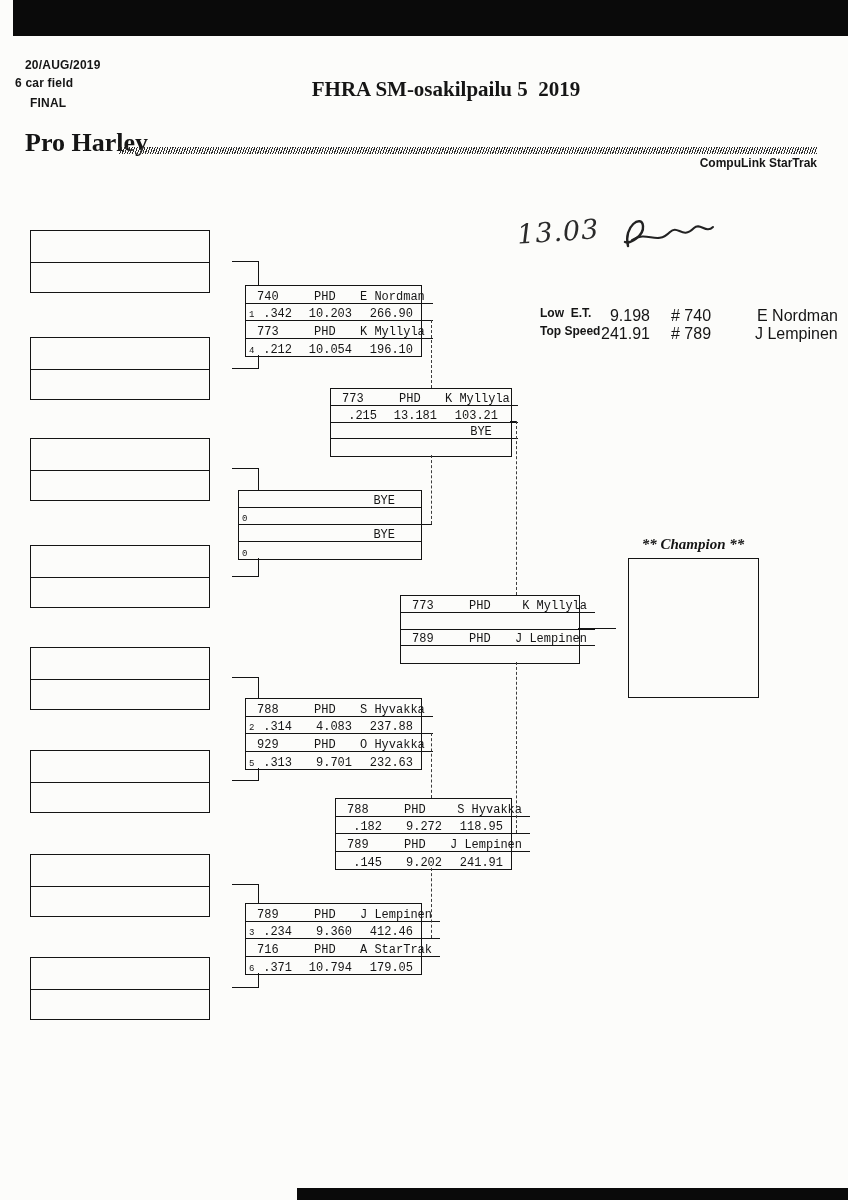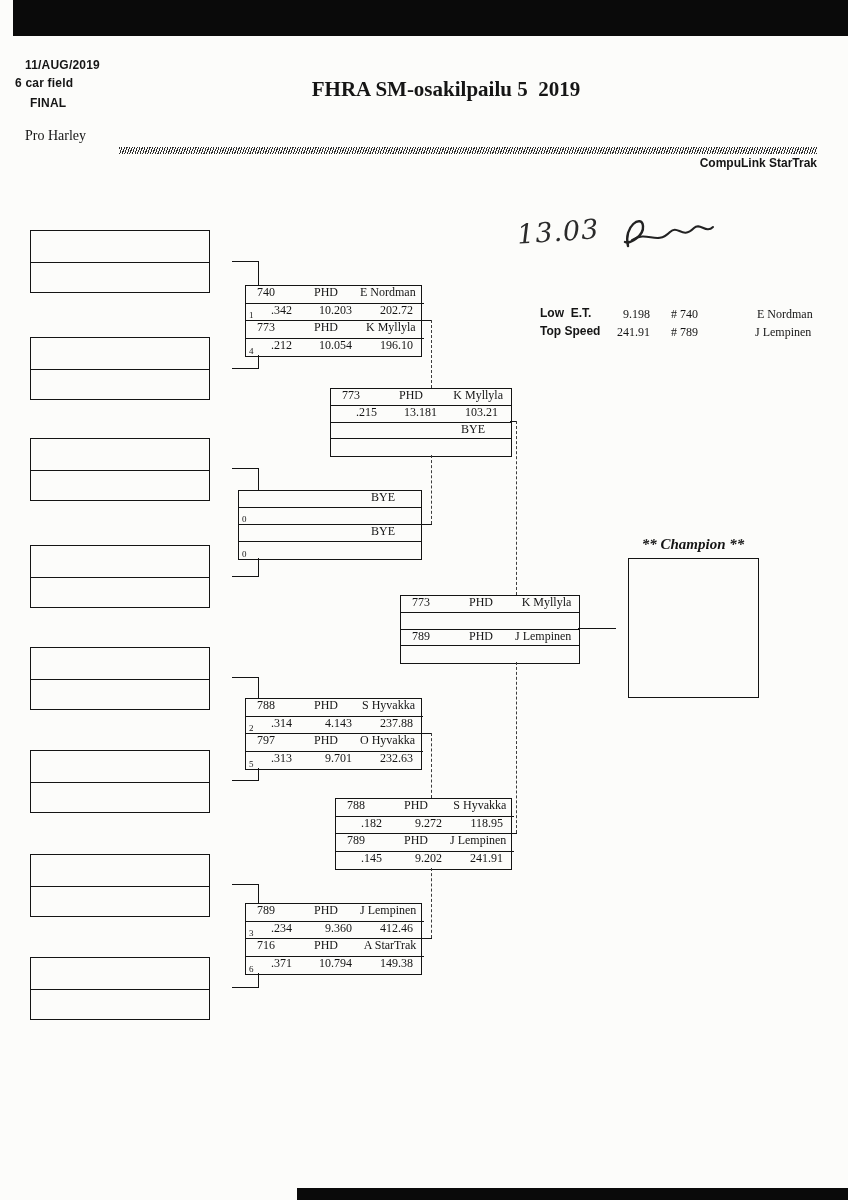--- a/index.html
+++ b/index.html
@@ -8,35 +8,35 @@
     background:#fcfcfa;color:#151515;
     font-family:"Liberation Sans",sans-serif;
   }
   .bar{position:absolute;background:#0a0a0a}
   .hdr{position:absolute;font-size:12px;font-weight:700;letter-spacing:.2px;white-space:pre}
   .title{
     position:absolute;top:77px;left:0;width:100%;text-align:center;
     transform:translateX(22px);
     font-family:"Liberation Serif",serif;font-size:21px;font-weight:700;white-space:pre;
   }
-  .classname{position:absolute;left:25px;top:128px;font-family:"Liberation Serif",serif;font-size:14px;font-weight:400}
+  .classname{position:absolute;left:25px;top:128px;font-family:"Liberation Serif",serif;font-size:26px;font-weight:700}
   .hatch{position:absolute;left:119px;top:147px;width:698px;height:7px;
     background:repeating-linear-gradient(110deg,#2e2e2e 0 1px,transparent 1px 2.4px)}
   .compulink{position:absolute;top:156px;right:31px;font-size:12px;font-weight:700}
-  .mono{font-family:Liberation Serif, serif;font-size:12px;white-space:pre}
+  .mono{font-family:Liberation Sans, sans-serif;font-size:16px;white-space:pre}
   .statlabel{position:absolute;font-size:12px;font-weight:700;white-space:pre}
   .statval{position:absolute;text-align:right}
 
   .slot{position:absolute;left:30px;width:178px;height:61px;border:1.5px solid #141414}
   .slot .half{height:50%}
   .slot .half:first-child{border-bottom:1px solid #141414}
 
   .pairbox{position:absolute;border:1.5px solid #141414;display:grid;grid-template-rows:repeat(4,1fr)}
-  .brow{position:relative;display:flex;align-items:flex-start;border-bottom:1px solid #141414;
-    font-family:Liberation Serif, serif;font-size:12px;line-height:1;white-space:pre}
+  .brow{position:relative;display:flex;align-items:flex-end;border-bottom:1px solid #141414;
+    font-family:Liberation Mono, monospace;font-size:12px;line-height:1;white-space:pre}
   .brow:last-child{border-bottom:0}
   .nrow .car{padding-left:11px;width:57px}
   .nrow .cls{width:46px}
   .nrow .drv{flex:1;text-align:right;padding-right:8px}
   .drow{padding-left:13px}
   .seed{position:absolute;left:3px;bottom:0;font-size:9px}
   .rt{width:33px;text-align:right}
   .et{width:52px;text-align:right;margin-left:8px}
   .spd{width:52px;text-align:right;margin-left:9px}
   .byerow{justify-content:flex-end;padding-right:26px}
@@ -52,21 +52,21 @@
   .handtime{position:absolute;left:517px;top:216px;font-family:"DejaVu Serif",serif;
     font-style:italic;font-size:27px;color:#2a2a2a;letter-spacing:1px;transform:rotate(-4deg)}
   .sig{position:absolute;left:618px;top:212px}
 </style>
 </head>
 <body>
 
 <div class="bar" style="left:13px;top:0;width:835px;height:36px"></div>
 <div class="bar" style="left:297px;top:1188px;width:551px;height:12px"></div>
 
-<div class="hdr" style="left:25px;top:58px">11/AUG/2019</div>
+<div class="hdr" style="left:25px;top:58px">20/AUG/2019</div>
 <div class="hdr" style="left:15px;top:76px">6 car field</div>
 <div class="hdr" style="left:30px;top:96px">FINAL</div>
 <div class="title">FHRA SM-osakilpailu 5  2019</div>
 <div class="classname">Pro Harley</div>
 <div class="hatch"></div>
 <div class="compulink">CompuLink StarTrak</div>
 
 <div class="handtime">13.03</div>
 <svg class="sig" width="100" height="46" viewBox="0 0 100 46">
   <path d="M10 34 C5 14, 24 2, 25 14 C26 24, 12 32, 7 30" fill="none" stroke="#222" stroke-width="2.4" stroke-linecap="round"></path>
@@ -135,21 +135,21 @@
 <div class="pairbox" style="left:245px;top:285px;width:175px;height:70px">
   <div class="brow nrow">
     <span class="car">740</span>
     <span class="cls">PHD</span>
     <span class="drv">E Nordman</span>
   </div>
   <div class="brow drow">
     <span class="seed">1</span>
     <span class="rt">.342</span>
     <span class="et">10.203</span>
-    <span class="spd">202.72</span>
+    <span class="spd">266.90</span>
   </div>
   <div class="brow nrow">
     <span class="car">773</span>
     <span class="cls">PHD</span>
     <span class="drv">K Myllyla</span>
   </div>
   <div class="brow drow">
     <span class="seed">4</span>
     <span class="rt">.212</span>
     <span class="et">10.054</span>
@@ -209,25 +209,25 @@
 
 <div class="pairbox" style="left:245px;top:698px;width:175px;height:70px">
   <div class="brow nrow">
     <span class="car">788</span>
     <span class="cls">PHD</span>
     <span class="drv">S Hyvakka</span>
   </div>
   <div class="brow drow">
     <span class="seed">2</span>
     <span class="rt">.314</span>
-    <span class="et">4.143</span>
+    <span class="et">4.083</span>
     <span class="spd">237.88</span>
   </div>
   <div class="brow nrow">
-    <span class="car">797</span>
+    <span class="car">929</span>
     <span class="cls">PHD</span>
     <span class="drv">O Hyvakka</span>
   </div>
   <div class="brow drow">
     <span class="seed">5</span>
     <span class="rt">.313</span>
     <span class="et">9.701</span>
     <span class="spd">232.63</span>
   </div>
 </div>
@@ -269,21 +269,21 @@
   </div>
   <div class="brow nrow">
     <span class="car">716</span>
     <span class="cls">PHD</span>
     <span class="drv">A StarTrak</span>
   </div>
   <div class="brow drow">
     <span class="seed">6</span>
     <span class="rt">.371</span>
     <span class="et">10.794</span>
-    <span class="spd">149.38</span>
+    <span class="spd">179.05</span>
   </div>
 </div>
 
 <div class="lnh" style="left:420px;top:320px;width:12px"></div>
 <div class="vdash" style="left:431px;top:320px;height:68px"></div>
 <div class="lnh" style="left:420px;top:524px;width:12px"></div>
 <div class="vdash" style="left:431px;top:455px;height:69px"></div>
 <div class="lnh" style="left:420px;top:733px;width:12px"></div>
 <div class="vdash" style="left:431px;top:733px;height:65px"></div>
 <div class="lnh" style="left:420px;top:938px;width:12px"></div>

